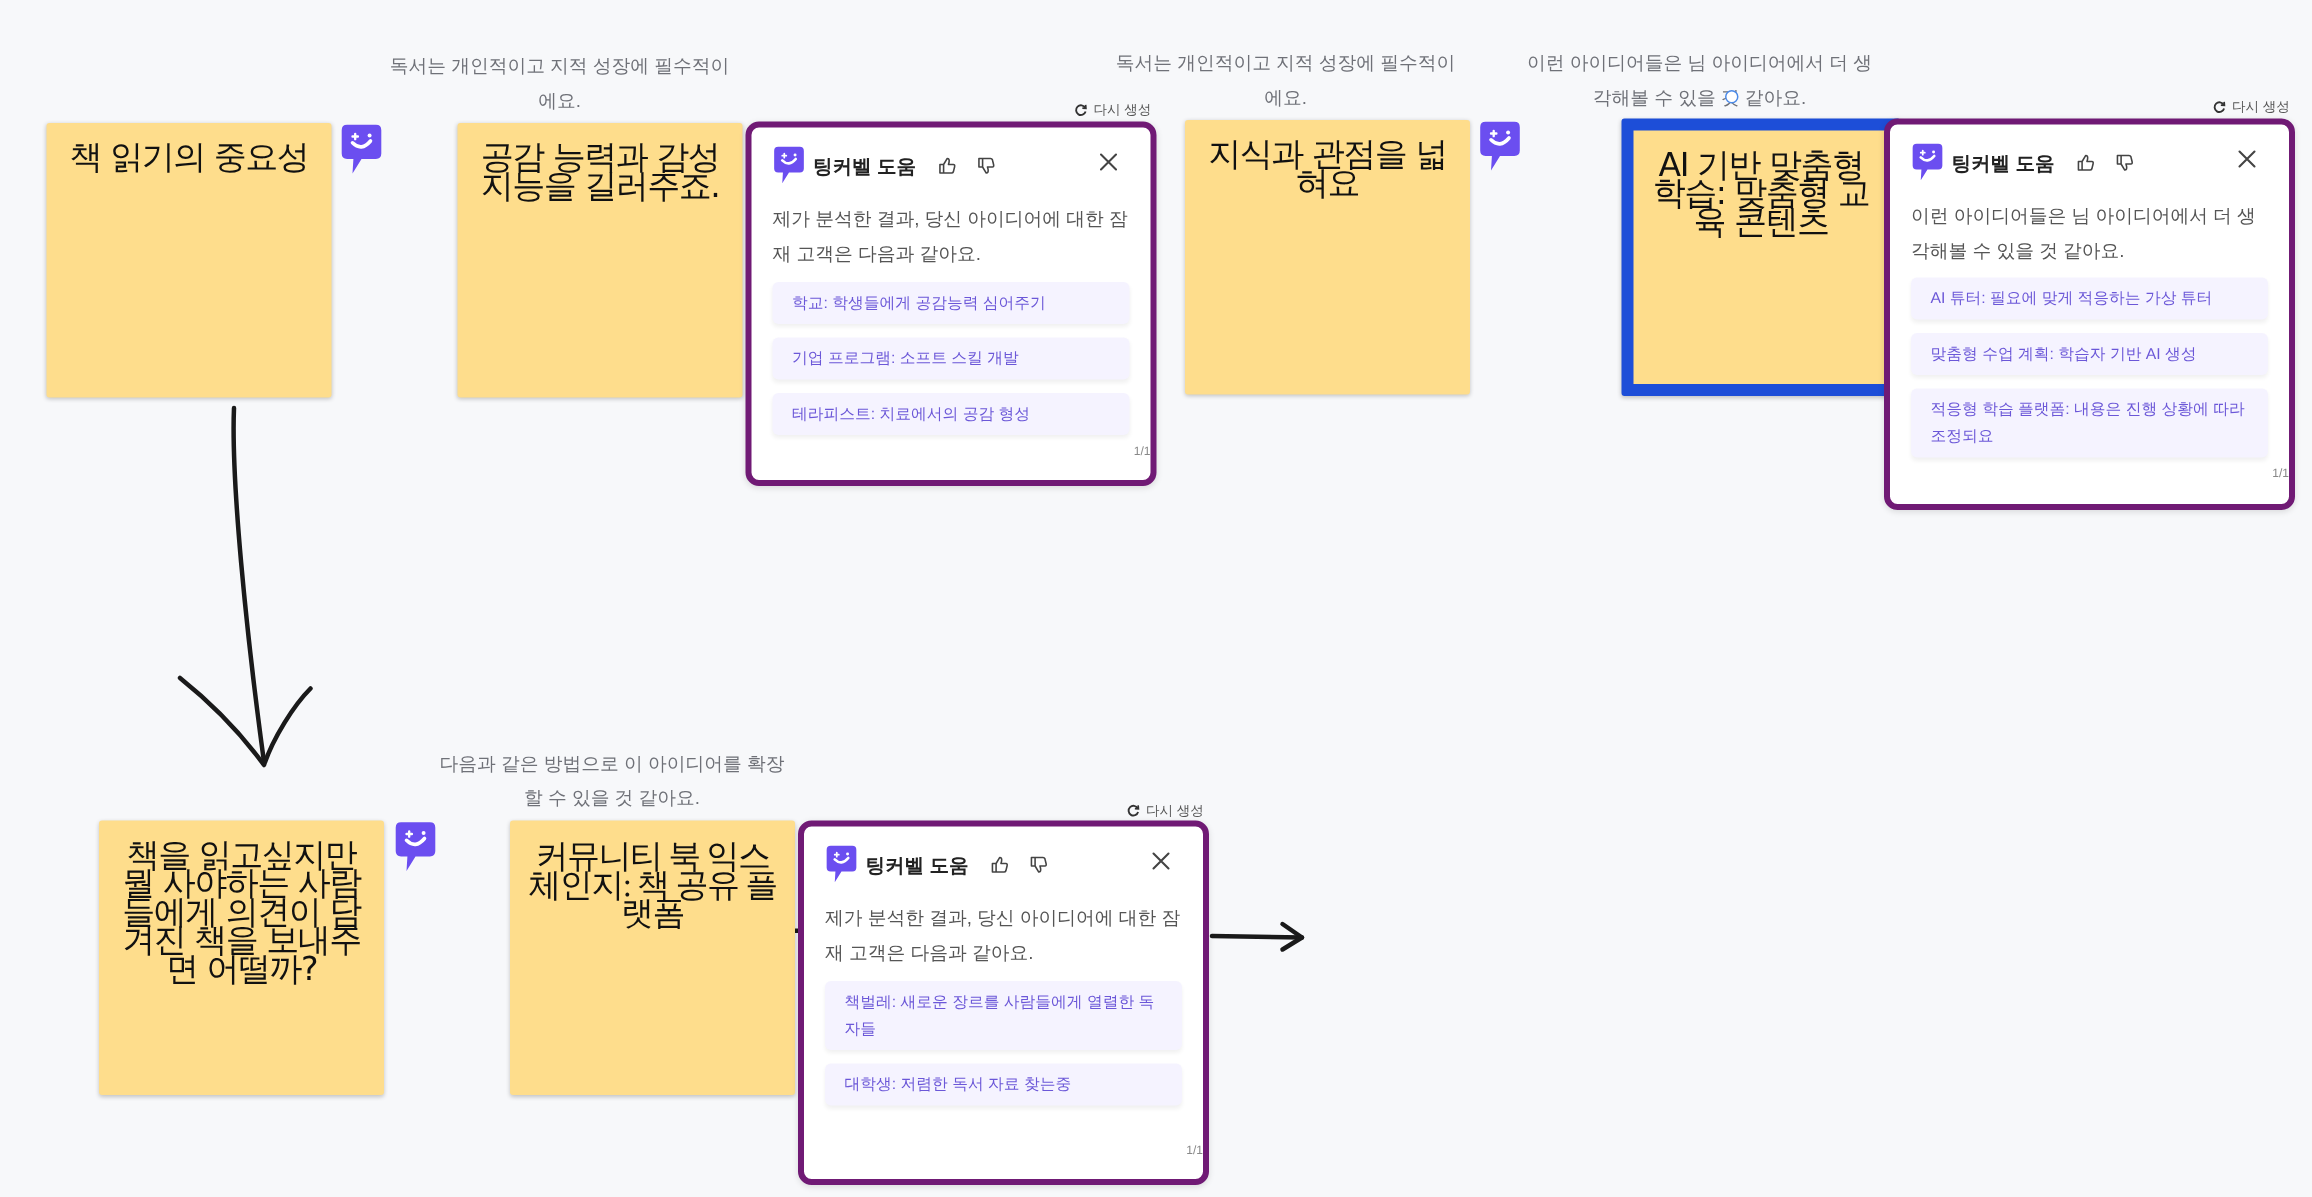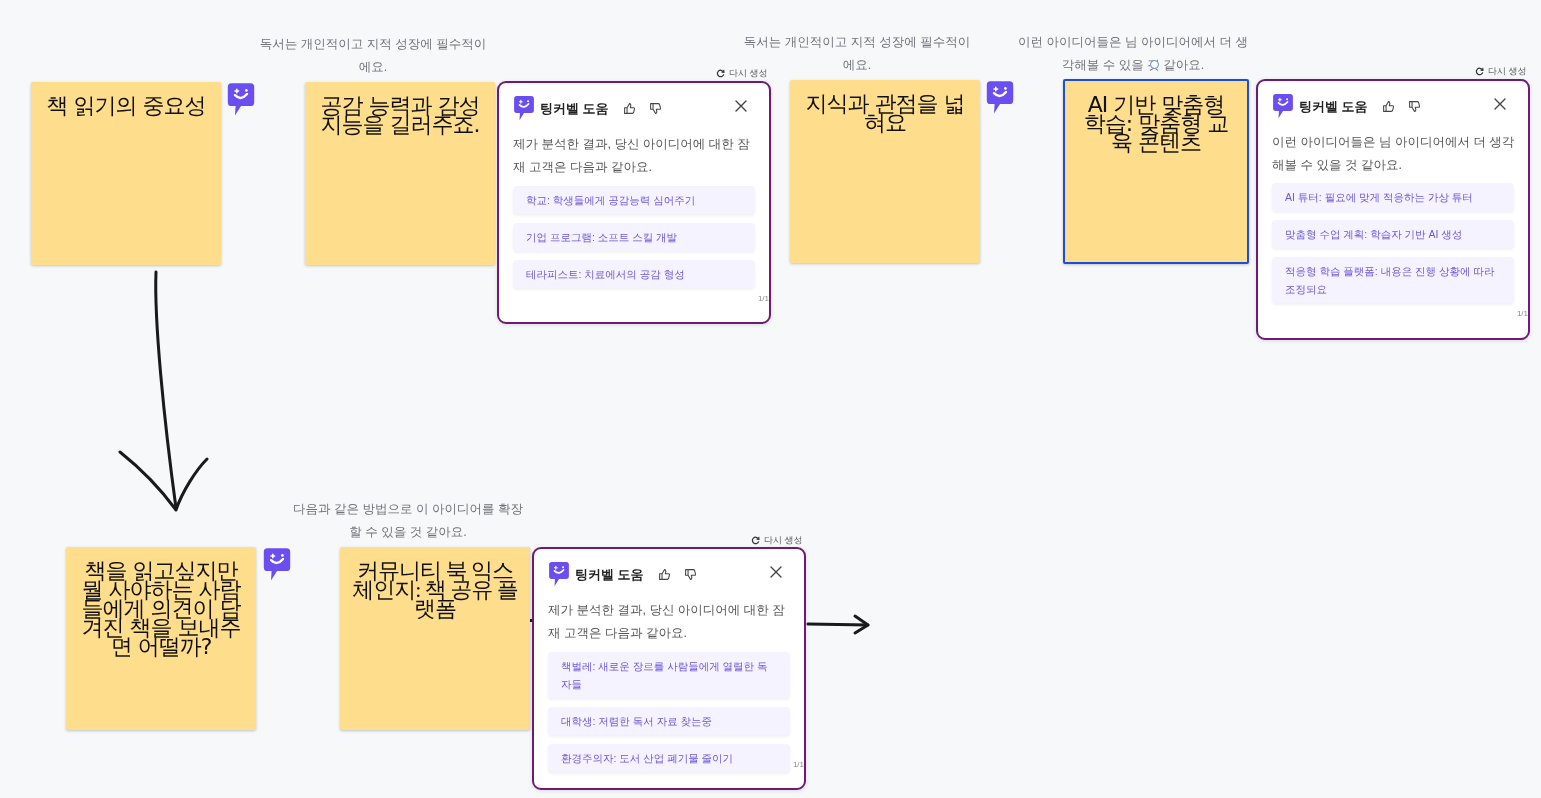--- a/index.html
+++ b/index.html
@@ -16,35 +16,35 @@
   .sticky {
     position: absolute; width: 190px; height: 183px;
     background: #fedd8c; box-sizing: border-box;
     box-shadow: 0 1px 3px rgba(0,0,0,0.22);
     border-radius: 2px;
     padding: 14px 12px 0 12px;
     text-align: center; color: #111;
     font-family: "DejaVu Sans", sans-serif;
     font-size: 22px; line-height: 19px; letter-spacing: -1px;
   }
-  .sticky.selected { border: 2px solid #1d4ed8; }
+  .sticky.selected { border: 8px solid #1d4ed8; margin-left: 18px; }
   .sel-handle {
     position: absolute; width: 7px; height: 7px; border-radius: 50%;
     border: 1.5px solid #4b8ae8; background: #fff;
   }
   .bot-btn { position: absolute; width: 30px; height: 36px; cursor: pointer; }
   .regen {
     position: absolute; font-size: 9px; color: #555; display: flex; align-items: center; gap: 4px;
     cursor: pointer;
   }
   .regen svg { width: 9px; height: 9px; }
   .panel {
     position: absolute; width: 274px; background: #fff; border-radius: 9px;
     box-shadow: 0 1px 4px rgba(0,0,0,0.12);
-    border: 2px solid #701a75; box-sizing: border-box;
+    border: 4px solid #701a75; box-sizing: border-box;
   }
   .panel-head { position: absolute; left: 14px; top: 12px; display: flex; align-items: center; }
   .panel-logo { width: 22px; height: 27px; margin-right: 5px; }
   .panel-title { font-weight: bold; font-size: 13px; color: #222; margin-right: 14px; }
   .thumb { width: 13px; height: 13px; margin-right: 13px; cursor: pointer; }
   .close-x { position: absolute; right: 22px; top: 17px; width: 12px; height: 12px; cursor: pointer; }
   .panel-desc {
     position: absolute; left: 14px; right: 12px; top: 50px;
     font-size: 12.5px; line-height: 22.5px; color: #555;
   }
@@ -198,16 +198,15 @@
         <use href="#thumbdown"></use>
       </svg>
   </div>
   <svg class="close-x">
       <use href="#xmark"></use>
     </svg>
   <div class="panel-desc">제가 분석한 결과, 당신 아이디어에 대한 잠재 고객은 다음과 같아요.</div>
   <div class="items" style="top:103px;">
     <div class="item">책벌레: 새로운 장르를 사람들에게 열렬한 독자들</div>
     <div class="item">대학생: 저렴한 독서 자료 찾는중</div>
-    <div class="item">환경주의자: 도서 산업 폐기물 줄이기</div>
   </div>
   <div class="pager" style="top:211px;">1/1</div>
 </div>
 
 </body></html>

